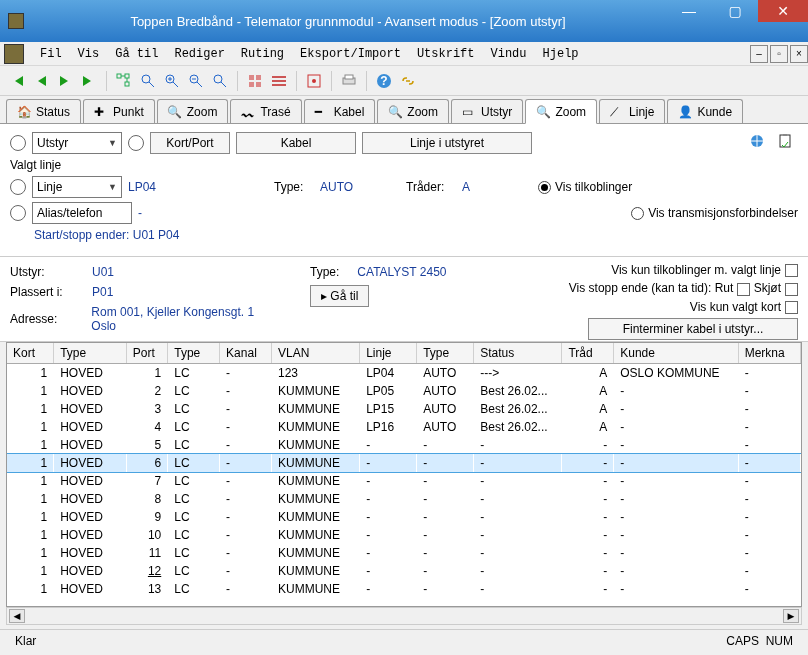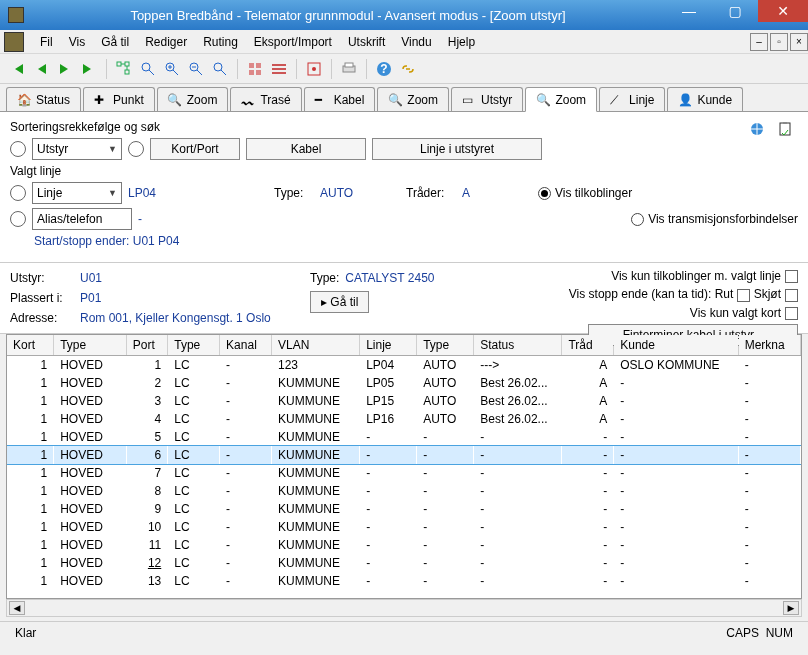--- a/index.html
+++ b/index.html
@@ -1,46 +1,46 @@
 <!DOCTYPE html>
 <html><head>
 <meta charset="utf-8">
 <style>
 * { box-sizing: border-box; margin: 0; padding: 0; font-family: "Segoe UI", Tahoma, sans-serif; font-size: 12px; color: #000; }
 body { background: #f0f0f0; width: 808px; height: 655px; overflow: hidden; }
-.titlebar { height: 30px; background: linear-gradient(to bottom, #5aa5e0, #2a79c8); display: flex; align-items: center; padding: 0 0 0 8px; }
+.titlebar { height: 42px; background: linear-gradient(to bottom, #5aa5e0, #2a79c8); display: flex; align-items: center; padding: 0 0 0 8px; }
 .titlebar .icon { width: 16px; height: 16px; background: #7a6d3a; border: 1px solid #333; margin-right: 6px; }
 .titlebar .title { flex: 1; text-align: center; color: #fff; font-size: 13px; }
 .winbtns { display: flex; height: 100%; }
 .winbtn { width: 46px; height: 22px; display: flex; align-items: center; justify-content: center; color: #fff; font-size: 14px; }
 .winbtn.close { background: #c44237; width: 50px; height: 22px; }
 .menubar { height: 24px; display: flex; align-items: center; background: #f0f0f0; border-bottom: 1px solid #d8d8d8; padding-left: 4px; }
 .menubar .appicon { width: 20px; height: 20px; background: #7a6d3a; border: 1px solid #333; margin-right: 8px; }
-.menubar .mitem { padding: 2px 8px; cursor: default; }
+.menubar .mitem { padding: 2px 8px; cursor: default; font-family: Liberation Mono, monospace; }
 .menubar .spacer { flex: 1; }
 .menubar .mdibtn { width: 18px; height: 18px; border: 1px solid #888; margin-left: 2px; font-size: 10px; display:flex;align-items:center;justify-content:center; }
 .toolbar { height: 30px; display: flex; align-items: center; background: #f0f0f0; border-bottom: 1px solid #d0d0d0; padding: 0 6px; gap: 2px; }
 .tbtn { width: 22px; height: 22px; display: flex; align-items: center; justify-content: center; border: 1px solid transparent; }
 .tsep { width: 1px; height: 20px; background: #ccc; margin: 0 4px; }
 .tabbar { height: 28px; display: flex; align-items: flex-end; background: #f0f0f0; border-bottom: 1px solid #999; padding-left: 6px; gap: 2px; }
 .tab { height: 24px; display: flex; align-items: center; padding: 0 10px; border: 1px solid #999; border-bottom: none; background: #f0f0f0; border-radius: 3px 3px 0 0; gap: 5px; cursor: default; }
 .tab.active { background: #fff; height: 25px; border-bottom: 1px solid #fff; position: relative; top: 1px; }
 .tab-ico { width: 14px; height: 14px; display:inline-block; }
 .panel { background: #fff; padding: 8px 10px 10px 10px; border-bottom: 1px solid #ccc; position: relative; }
 .fieldset-title { font-size: 12px; margin-bottom: 4px; }
 .row { display: flex; align-items: center; gap: 6px; margin-bottom: 4px; }
 .oval { width: 16px; height: 16px; border: 1px solid #666; border-radius: 50%; }
 .combo { height: 22px; border: 1px solid #7a7a7a; display: flex; align-items: center; padding: 0 4px; background: #fff; }
 .combo .val { flex:1; }
 .combo .arrow { font-size: 9px; color: #444; }
 .btn { height: 22px; border: 1px solid #888; background: #f5f5f5; padding: 0 10px; display: inline-flex; align-items: center; justify-content:center; cursor: default; }
 .bluelink { color: #1a3f9c; }
 .info-grid { display:flex; background:#fff; padding: 8px 10px; border-bottom: 1px solid #ccc; gap: 30px; position:relative;}
 .info-col { display:flex; flex-direction:column; gap:6px; }
-.info-row { display:flex; gap:6px; align-items:center; }
+.info-row { display:flex; gap:18px; align-items:center; }
 .info-label { width: 64px; }
 .right-controls { position:absolute; right:10px; top:6px; display:flex; flex-direction:column; align-items:flex-end; gap:4px;}
 .chk { width: 13px; height:13px; border:1px solid #666; background:#fff; display:inline-block; vertical-align:middle; margin-left:4px;}
 .finterminer { width: 210px; }
 .table-wrap { height: 265px; overflow: auto; border: 1px solid #999; margin: 0 6px; background:#fff;}
 table { border-collapse: collapse; width: 100%; table-layout: fixed; }
 thead th { background: #f5f5f5; border-right: 1px solid #d0d0d0; border-bottom: 1px solid #aaa; padding: 3px 6px; text-align: left; font-weight: normal; position: sticky; top:0;}
 tbody td { padding: 2px 6px; border-right: 1px solid transparent; white-space:nowrap; overflow:hidden; text-overflow:clip;}
 tbody tr.sel { background: #d6ecff; outline: 1px solid #4aa3e0; }
 .statusbar { height: 22px; background: #f0f0f0; border-top:1px solid #ccc; display:flex; align-items:center; padding:0 15px; }
@@ -222,29 +222,28 @@
         </svg>
       </span>
     <span class="tbtn">
         <svg width="14" height="16">
           <rect x="2" y="2" width="10" height="12" fill="#fff" stroke="#333"></rect>
           <path d="M5 1h4v2H5z" fill="#888"></path>
           <path d="M4 12l2 2 4-5" stroke="#2a2" fill="none"></path>
         </svg>
       </span>
   </div>
-  <div class="fieldset-title">Sorteringsrekkefølge og søk</div>
   <div class="row">
     <span class="oval"></span>
     <span class="combo" style="width:90px">
         <span class="val">Utstyr</span>
         <span class="arrow">▼</span>
       </span>
     <span class="oval"></span>
-    <span class="btn" style="width:90px">Kort/Port</span>
+    <span class="btn" style="width:80px">Kort/Port</span>
     <span class="btn" style="width:120px">Kabel</span>
     <span class="btn" style="width:170px">Linje i utstyret</span>
   </div>
   <div class="fieldset-title">Valgt linje</div>
   <div class="row">
     <span class="oval"></span>
     <span class="combo" style="width:90px">
         <span class="val">Linje</span>
         <span class="arrow">▼</span>
       </span>

